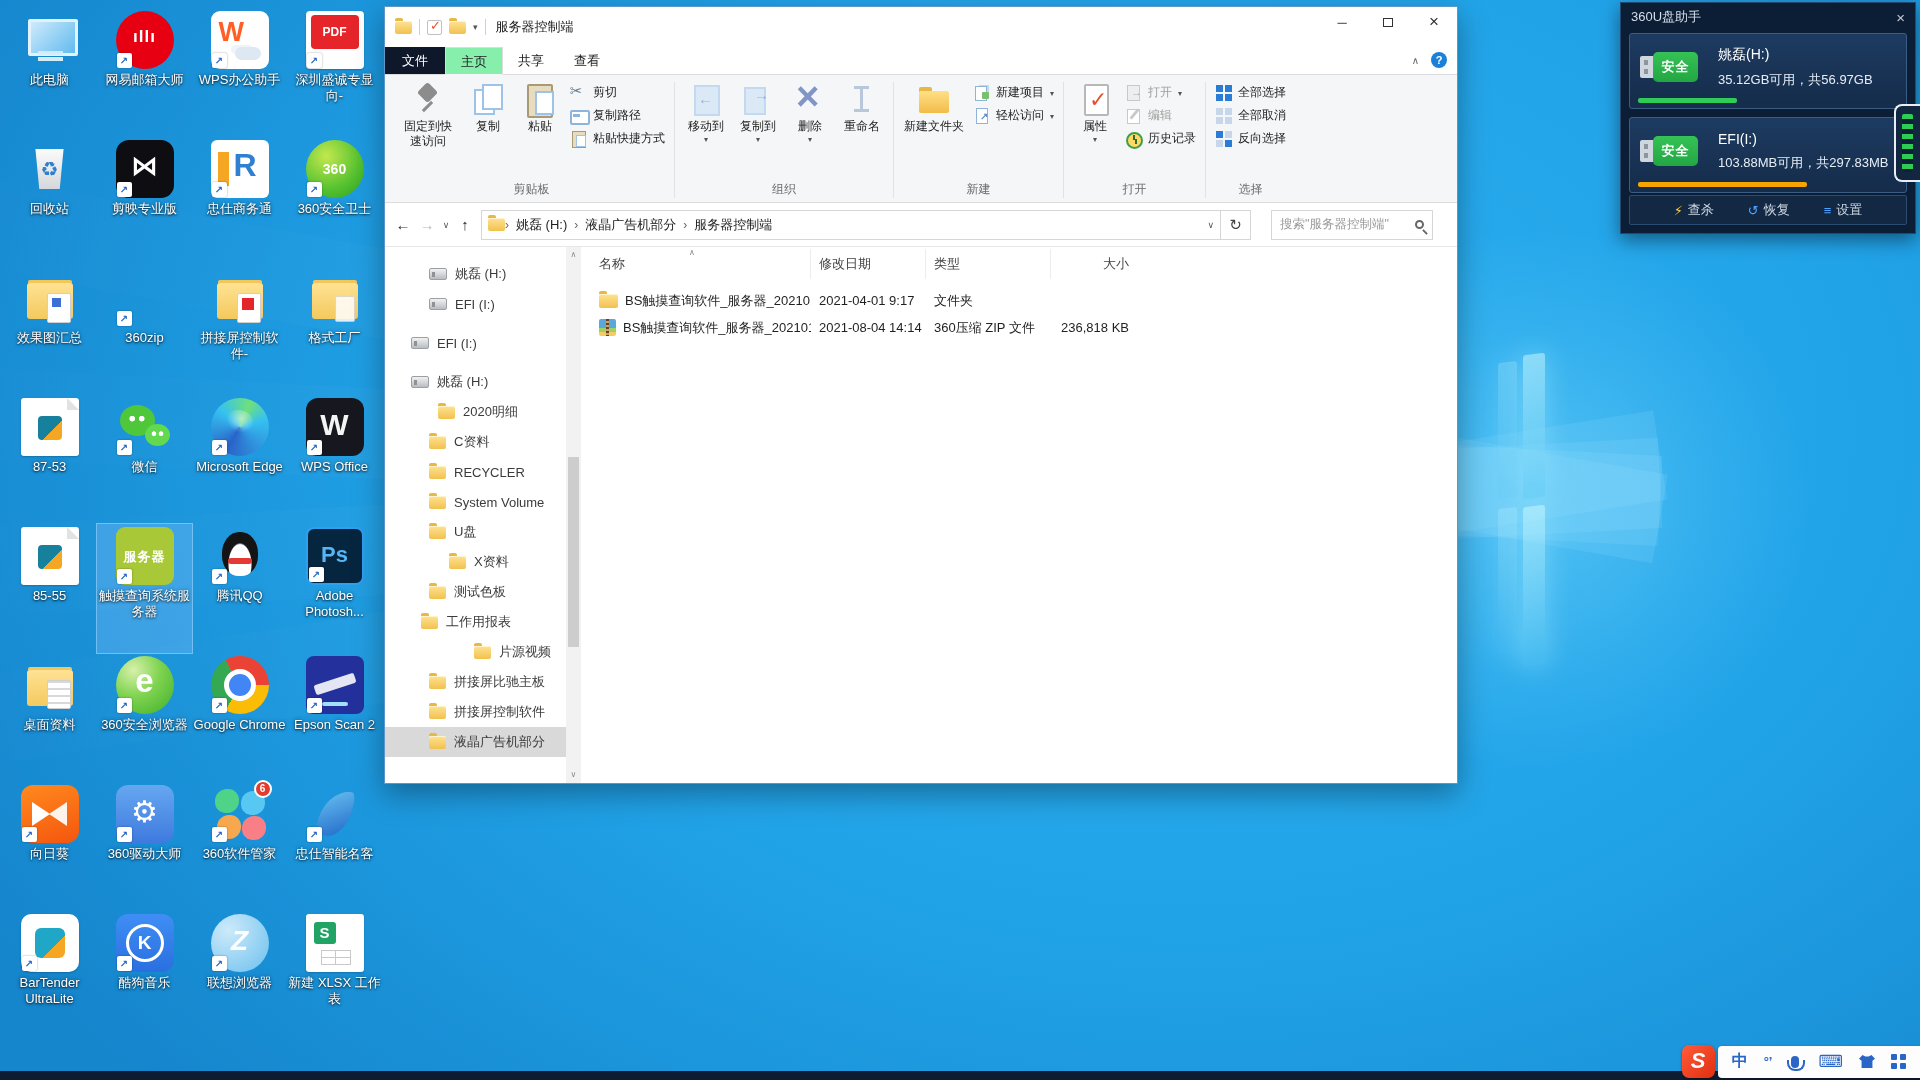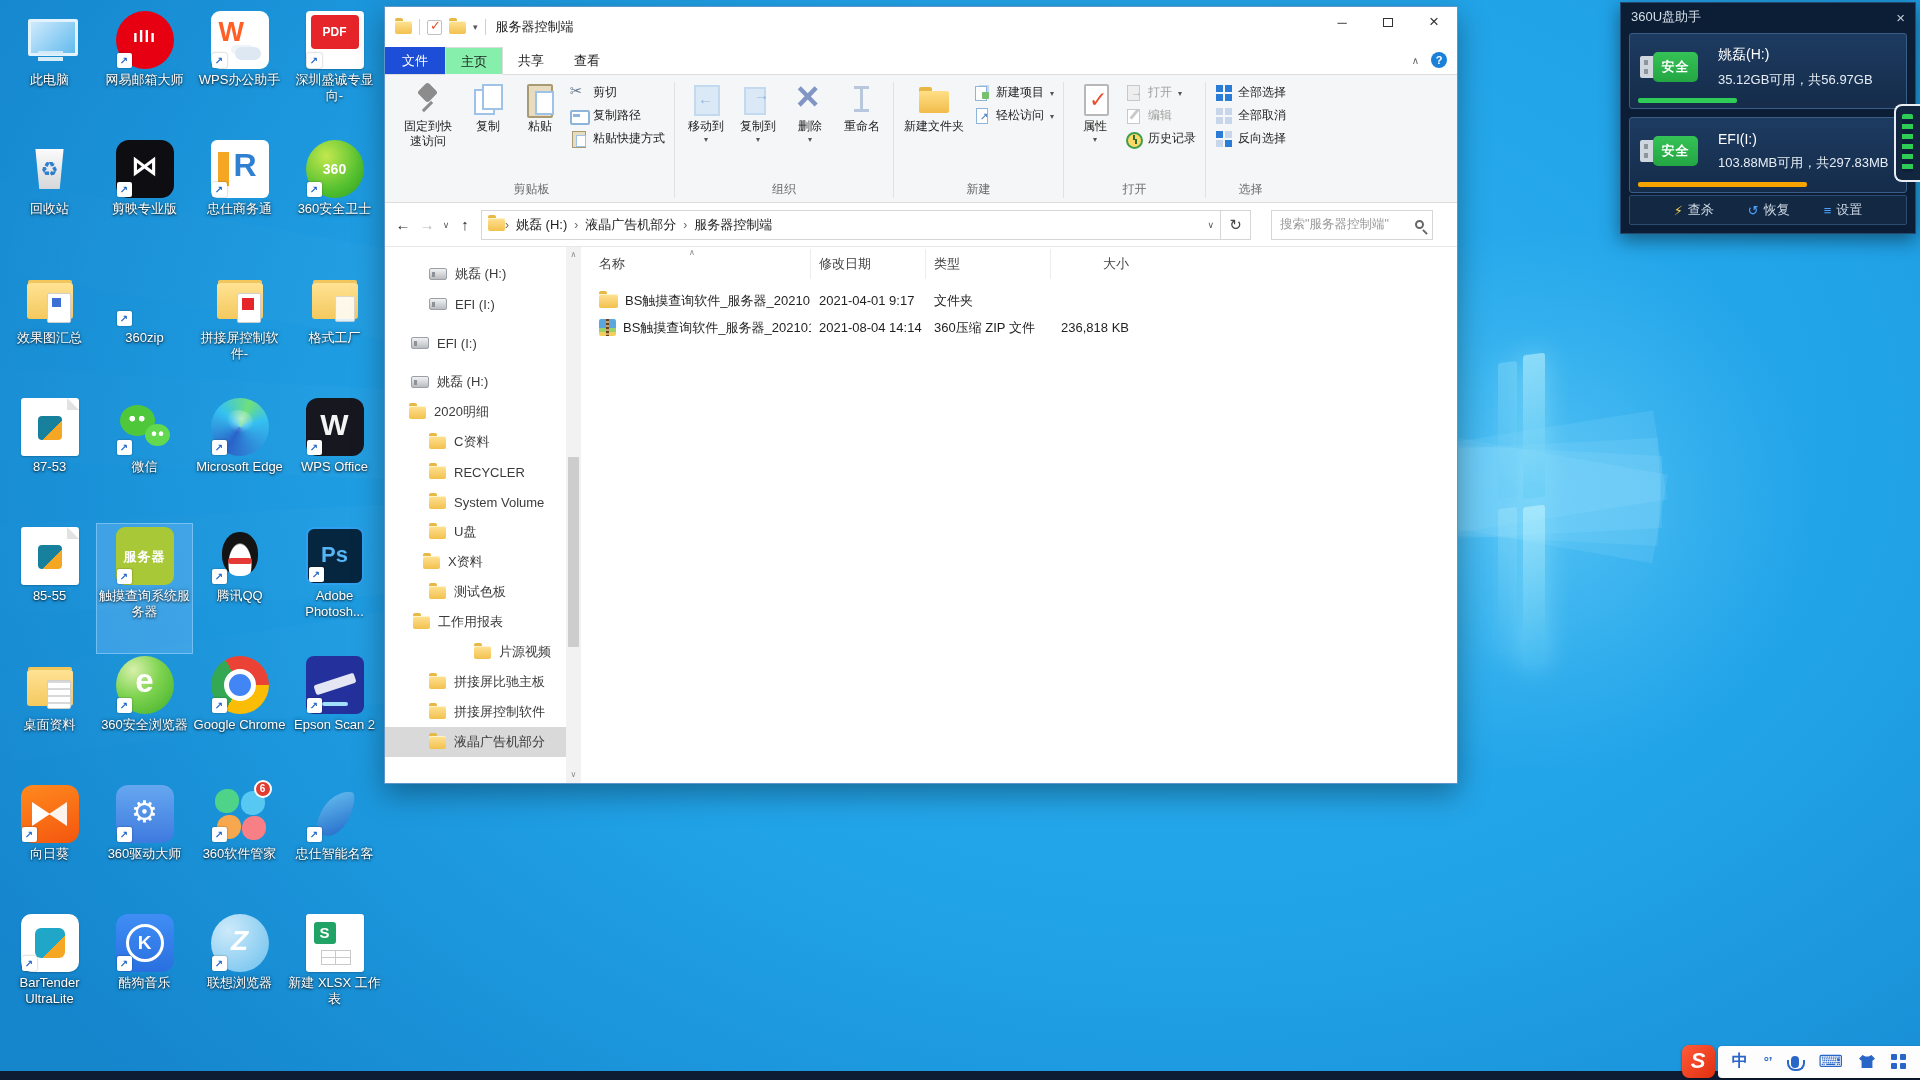--- a/index.html
+++ b/index.html
@@ -150,21 +150,21 @@
   .qcheck::after { content:"✓"; position:absolute; left:2px; top:-3px; color:#e8502d; font-size:13px; font-weight:bold; }
   .qcaret,.crumbcaret { font-size:9px; color:#555; }
   .wtitle { margin-left:10px; font-size:13px; color:#1b1b1b; }
   .wbtns { position:absolute; right:0; top:0; display:flex; }
   .wbtn { width:46px; height:30px; display:flex; align-items:center; justify-content:center; color:#333; font-size:13px; }
   .maxbox { width:10px; height:9px; border:1px solid #333; }
   .wbtn.close { font-size:17px; }
 
   .tabsrow { height:28px; display:flex; align-items:stretch; border-bottom:1px solid #dcdcdc; position:relative; flex:none; background:#fff; }
   .tab { padding:5px 15px 0; font-size:13px; color:#1e1e1e; }
-  .tab-file { background:#1d4ed8; color:#fff; padding:5px 17px 0; }
+  .tab-file { background:#0f172a; color:#fff; padding:5px 17px 0; }
   .tab.active { background:#86efac; border:1px solid #dcdcdc; border-bottom:1px solid #f5f6f7; margin-bottom:-1px; }
   .tabright { position:absolute; right:10px; top:5px; display:flex; gap:12px; align-items:center; }
   .ribcollapse { color:#666; font-size:10px; }
   .helpdot { width:16px; height:16px; border-radius:50%; background:#1a80d8; color:#fff; font-size:11px; font-weight:bold;
     text-align:center; line-height:16px; }
 
   .ribbon { height:128px; background:#f5f6f7; border-bottom:1px solid #dcdcdc; display:flex; padding:3px 0 0 4px; flex:none; }
   .rgroup { display:flex; flex-direction:column; padding:0 5px; }
   .rbody { flex:1; display:flex; align-items:flex-start; }
   .rlabel { text-align:center; font-size:12px; color:#6b6b6b; padding:2px 0 4px; }
@@ -708,49 +708,49 @@
             <span>EFI (I:)</span>
           </div>
           <div class="titem" style="padding-left: 26px; margin-top: 9px;">
             <span class="dico"></span>
             <span>EFI (I:)</span>
           </div>
           <div class="titem" style="padding-left: 26px; margin-top: 9px;">
             <span class="dico"></span>
             <span>姚磊 (H:)</span>
           </div>
-          <div class="titem" style="padding-left: 24px;">
+          <div class="titem" style="padding-left: 53px;">
             <span class="fico"></span>
             <span>2020明细</span>
           </div>
           <div class="titem" style="padding-left: 44px;">
             <span class="fico"></span>
             <span>C资料</span>
           </div>
           <div class="titem" style="padding-left: 44px;">
             <span class="fico"></span>
             <span>RECYCLER</span>
           </div>
           <div class="titem" style="padding-left: 44px;">
             <span class="fico"></span>
             <span>System Volume</span>
           </div>
           <div class="titem" style="padding-left: 44px;">
             <span class="fico"></span>
             <span>U盘</span>
           </div>
-          <div class="titem" style="padding-left: 38px;">
+          <div class="titem" style="padding-left: 64px;">
             <span class="fico"></span>
             <span>X资料</span>
           </div>
           <div class="titem" style="padding-left: 44px;">
             <span class="fico"></span>
             <span>测试色板</span>
           </div>
-          <div class="titem" style="padding-left: 28px;">
+          <div class="titem" style="padding-left: 36px;">
             <span class="fico"></span>
             <span>工作用报表</span>
           </div>
           <div class="titem" style="padding-left: 44px; margin-left: 45px;">
             <span class="fico"></span>
             <span>片源视频</span>
           </div>
           <div class="titem" style="padding-left: 44px;">
             <span class="fico"></span>
             <span>拼接屏比驰主板</span>

